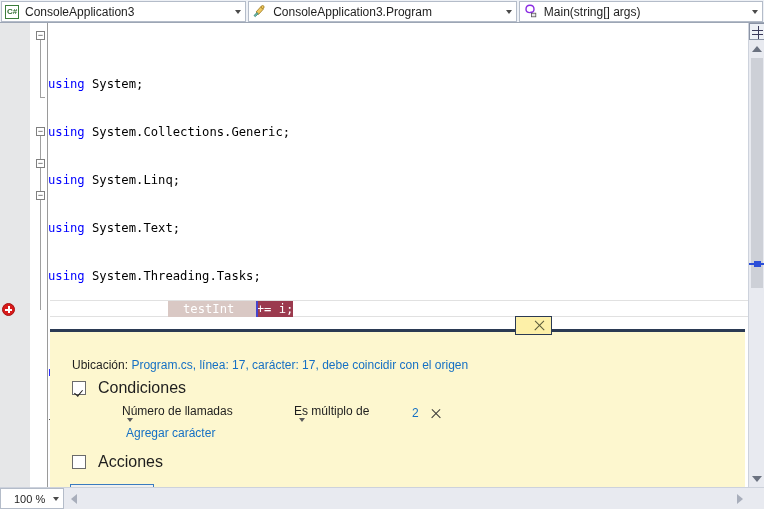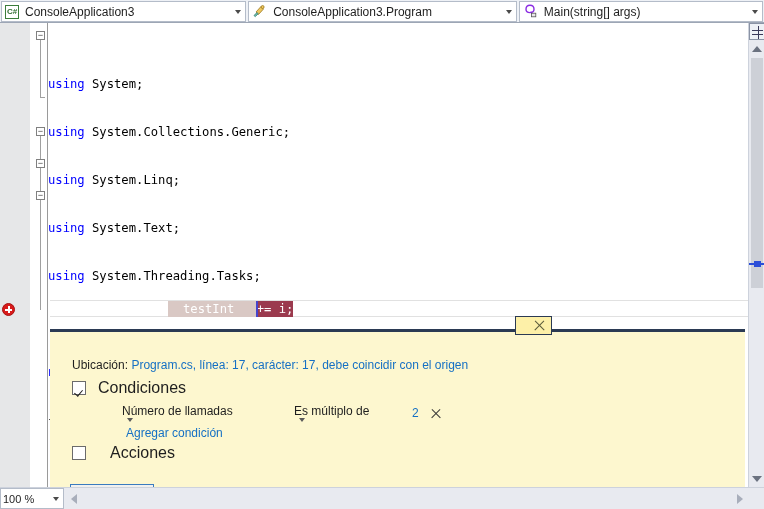--- a/index.html
+++ b/index.html
@@ -179,21 +179,21 @@
   .chk.checked::after {
     content:""; position:absolute; left:2.5px; top:5.5px;
     width:4px; height:7px;
     border-right:1.8px solid #1e1e1e;
     border-bottom:1.8px solid #1e1e1e;
     transform: rotate(40deg);
   }
   .chk-label { margin-left:12px; font-size:16px; color:#1e1e1e; }
 
   #row-condiciones { left:22px; top:47px; }
-  #row-acciones    { left:22px; top:112px;gap:12px; }
+  #row-acciones    { left:22px; top:121px; }
 
   
   #cond-row {
     position:absolute; left:72px; top:72px;
     display:flex; align-items:center;
   }
   .cond-combo {
     display:flex; 
     height:18px;
     flex-direction:column;
@@ -292,21 +292,21 @@
     background:#e8eaf0;
     border-top:1px solid #cdd2dc;
     display:flex; align-items:center;
   }
   #zoom-combo {
     width:64px; height:21px;
     background:#ffffff; border:1px solid #b4bcc9;
     display:flex; align-items:center;
     flex:0 0 64px;
   }
-  #zoom-combo .zl { font-size:11px; color:#1e1e1e; padding-left:2px; flex:1; }
+  #zoom-combo .zl { font-size:11px; color:#1e1e1e; padding-left:13px; flex:1; }
   #hscroll {
     flex:1; height:17px; margin-left:2px; position:relative;
     background:#e8eaf0;
   }
   .hs-arrow-l, .hs-arrow-r {
     position:absolute; top:0; width:16px; height:17px;
     display:flex; align-items:center; justify-content:center;
   }
   .hs-arrow-l { left:0; }
   .hs-arrow-r { right:16px; }
@@ -421,21 +421,21 @@
         <span class="cc-arrow"></span>
       </div>
       <div class="cond-combo" id="cond-combo-2">
         <span class="cc-text">Es múltiplo de</span>
         <span class="cc-arrow"></span>
       </div>
       <div id="cond-value">2</div>
       <div id="cond-remove"></div>
     </div>
 
-    <div id="add-cond">Agregar condición</div>
+    <div id="add-cond">Agregar carácter</div>
 
     <div class="chk-row" id="row-acciones">
       <span class="chk"></span>
       <span class="chk-label">Acciones</span>
     </div>
 
     <div id="btn-cerrar">Cerrar</div>
   </div>
 </div>
 

